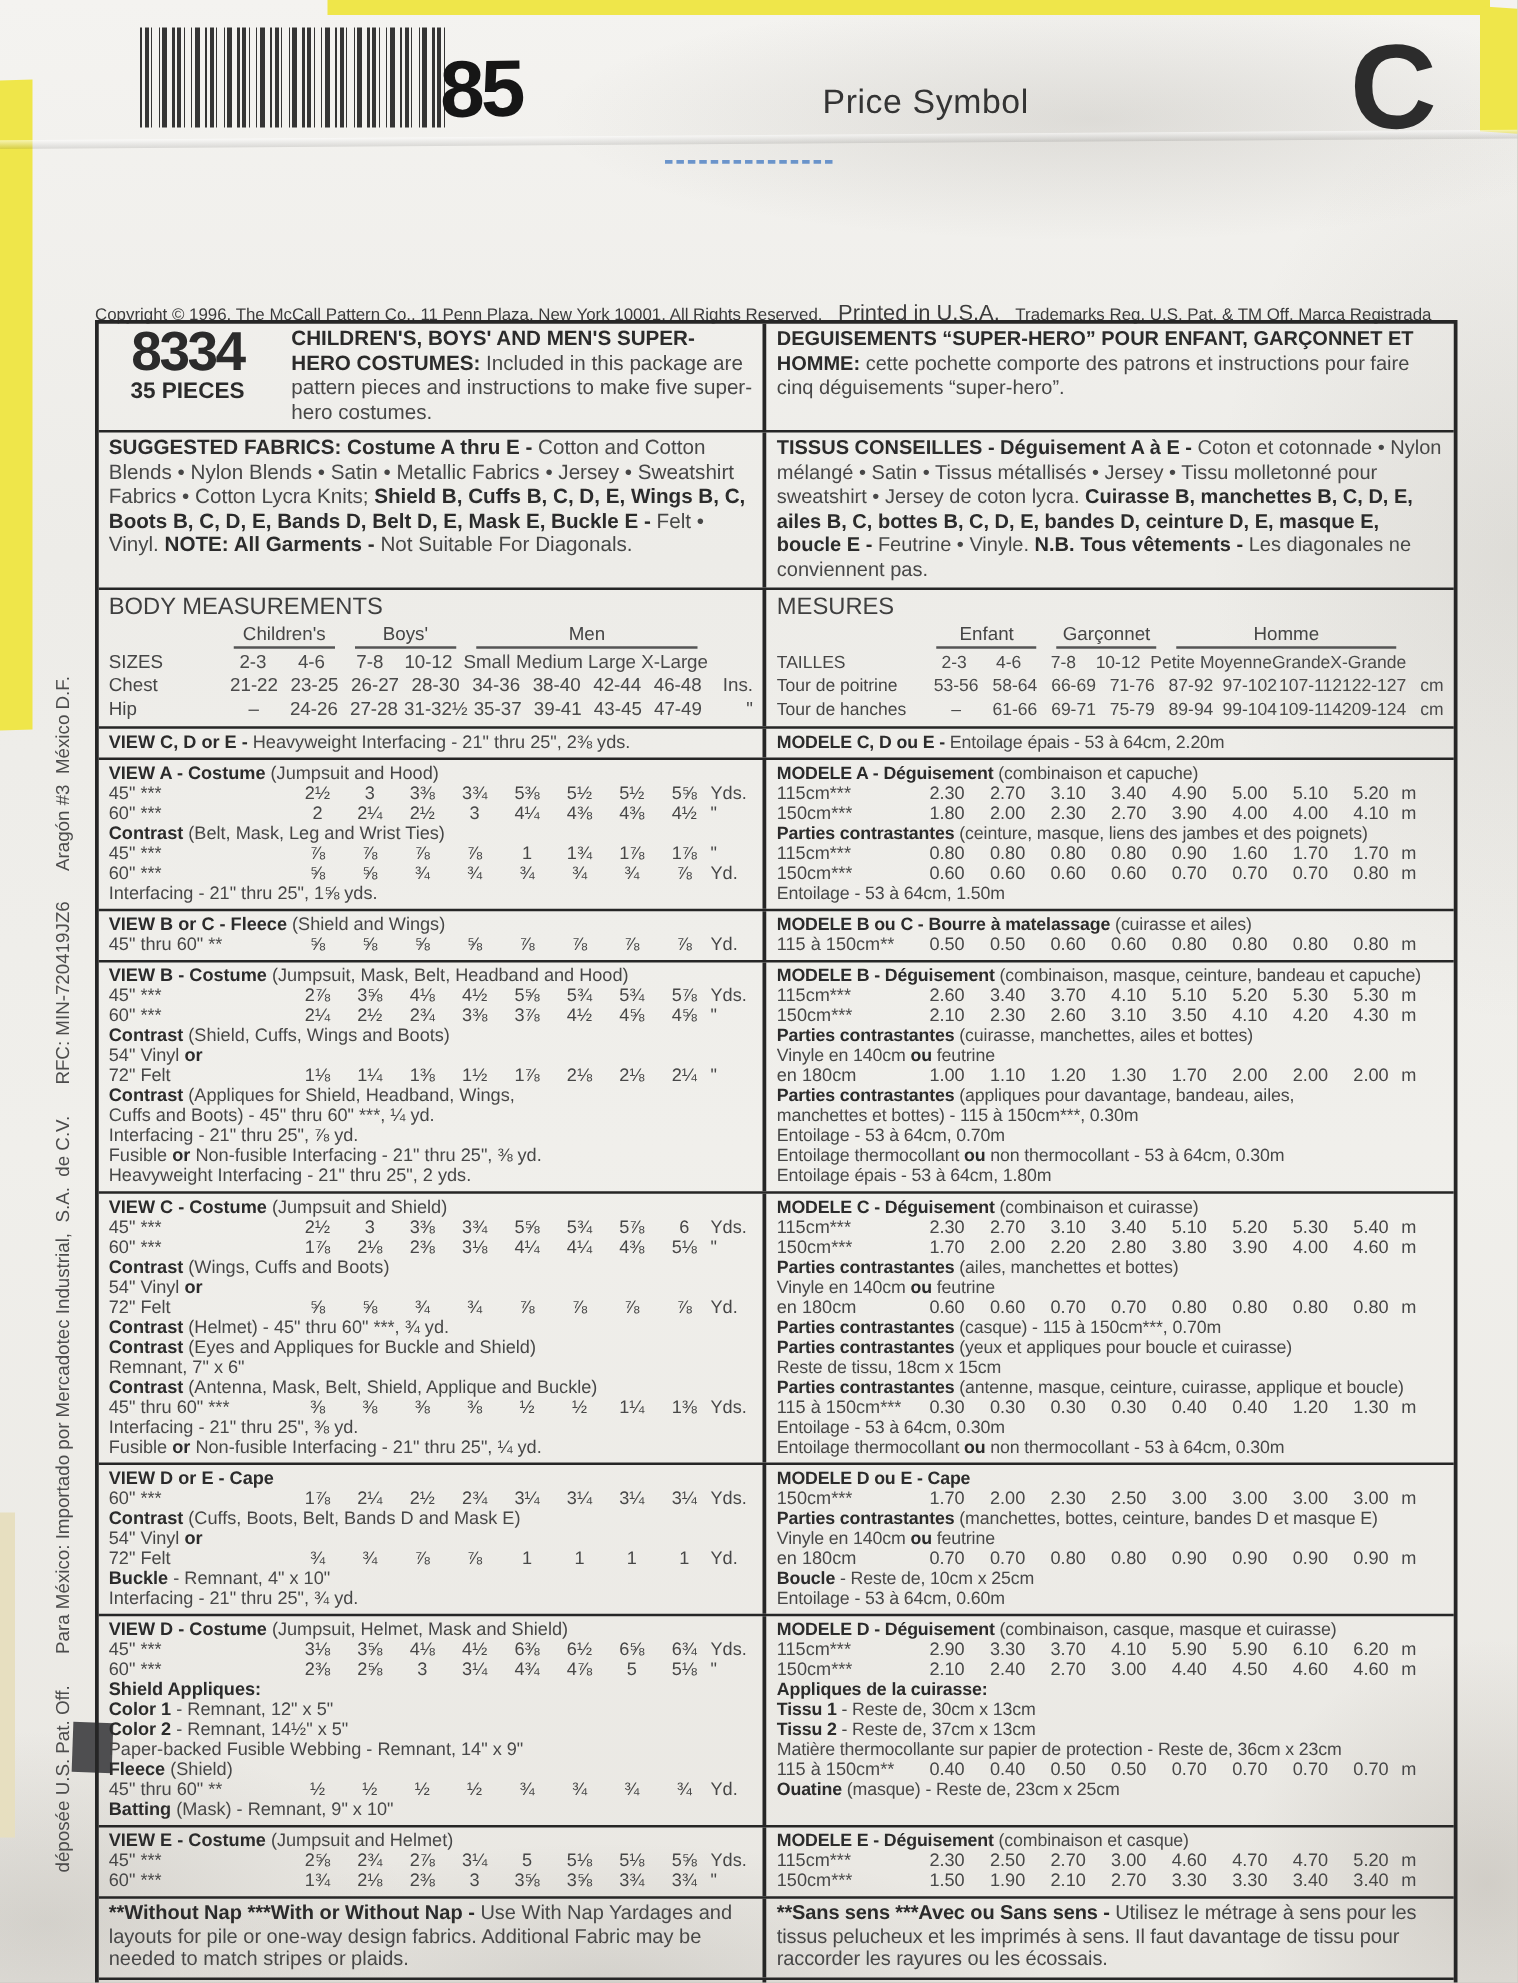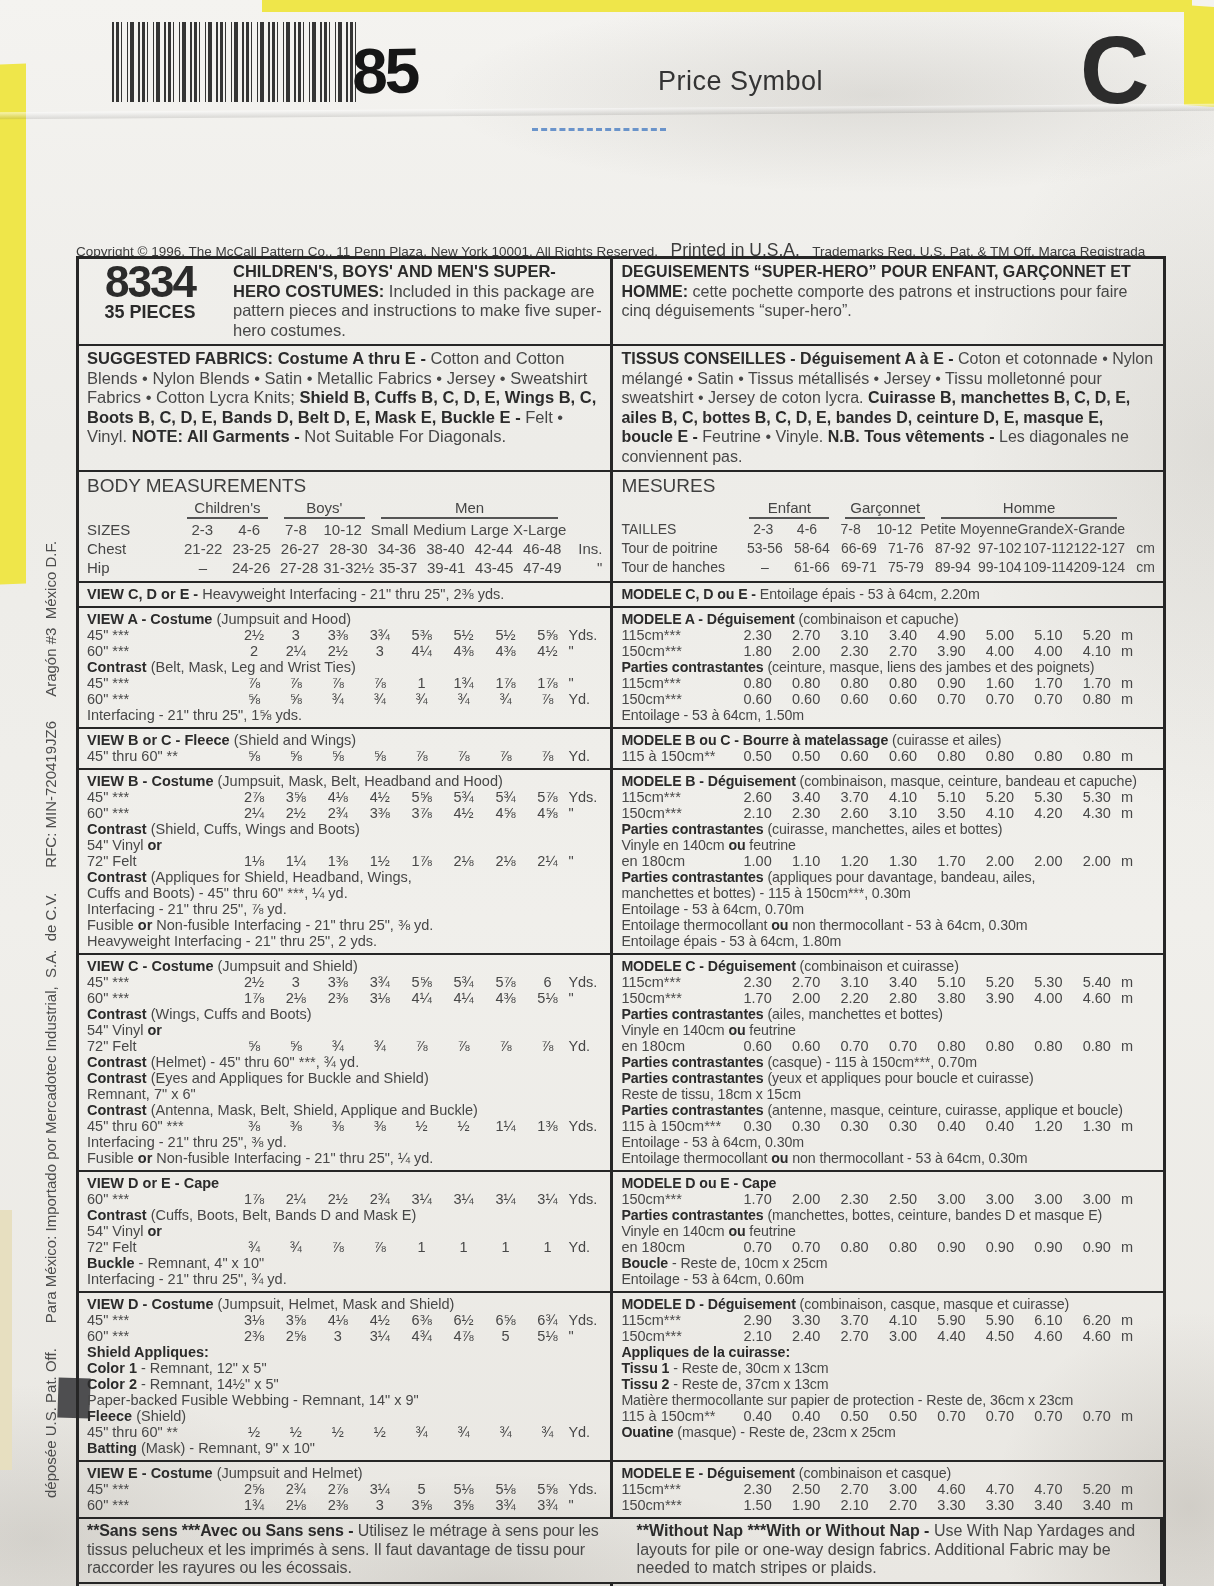--- a/index.html
+++ b/index.html
@@ -790,25 +790,25 @@
               <span class="val">2.70</span>
               <span class="val">3.30</span>
               <span class="val">3.30</span>
               <span class="val">3.40</span>
               <span class="val">3.40</span>
               <span class="unit">m</span>
             </div>
           </div>
         </section>
         <section class="sec note">
+          <div class="cell en">
+            <div class="line"><span class="b">**Without Nap ***With or Without Nap - </span><span>Use With Nap Yardages and layouts for pile or one-way design fabrics. Additional Fabric may be needed to match stripes or plaids.</span></div>
+          </div>
           <div class="cell fr">
             <div class="line"><span class="b">**Sans sens ***Avec ou Sans sens - </span><span>Utilisez le métrage à sens pour les tissus pelucheux et les imprimés à sens. Il faut davantage de tissu pour raccorder les rayures ou les écossais.</span></div>
-          </div>
-          <div class="cell en">
-            <div class="line"><span class="b">**Without Nap ***With or Without Nap - </span><span>Use With Nap Yardages and layouts for pile or one-way design fabrics. Additional Fabric may be needed to match stripes or plaids.</span></div>
           </div>
         </section>
         <section class="sec note">
           <div class="cell en"></div>
           <div class="cell fr"></div>
         </section>
       </div>
   </div>
 </div>
 

